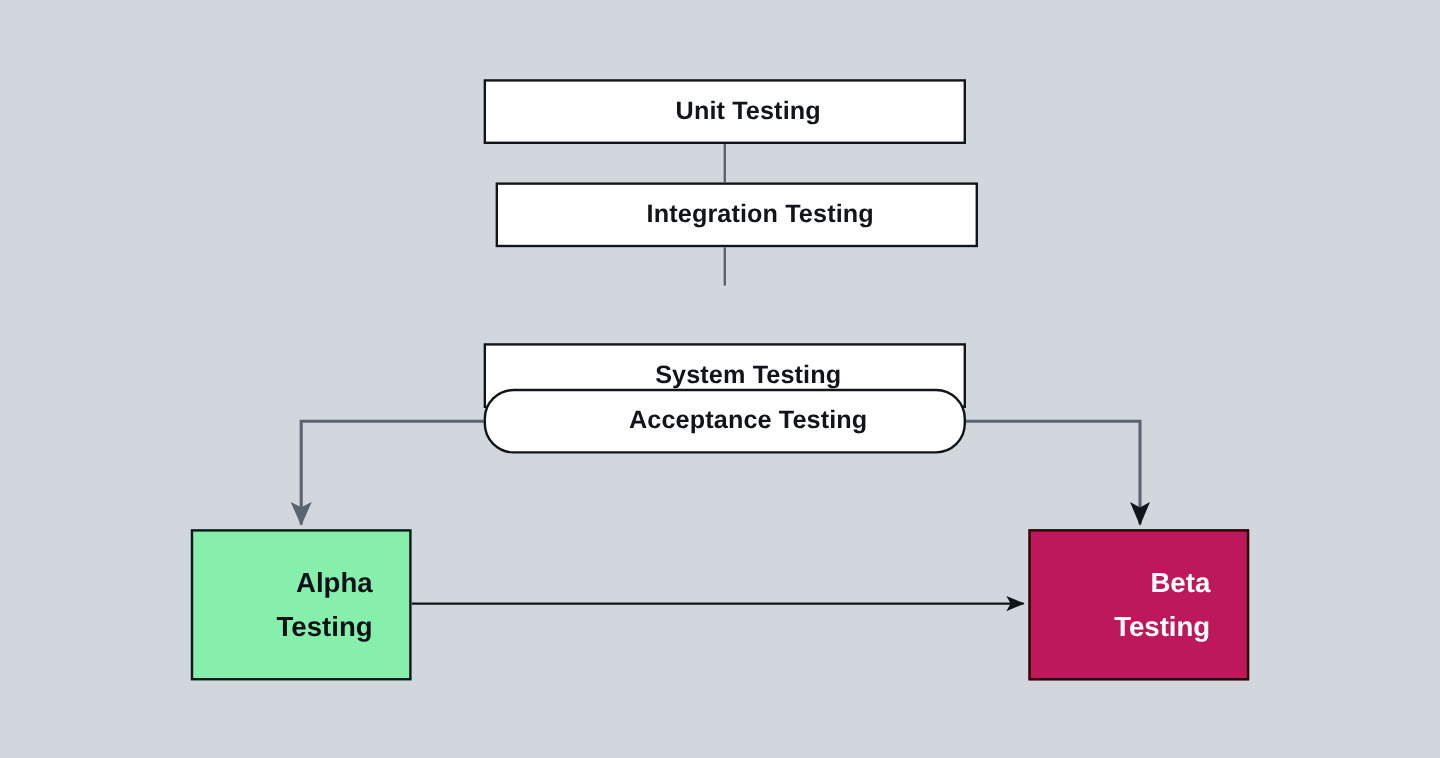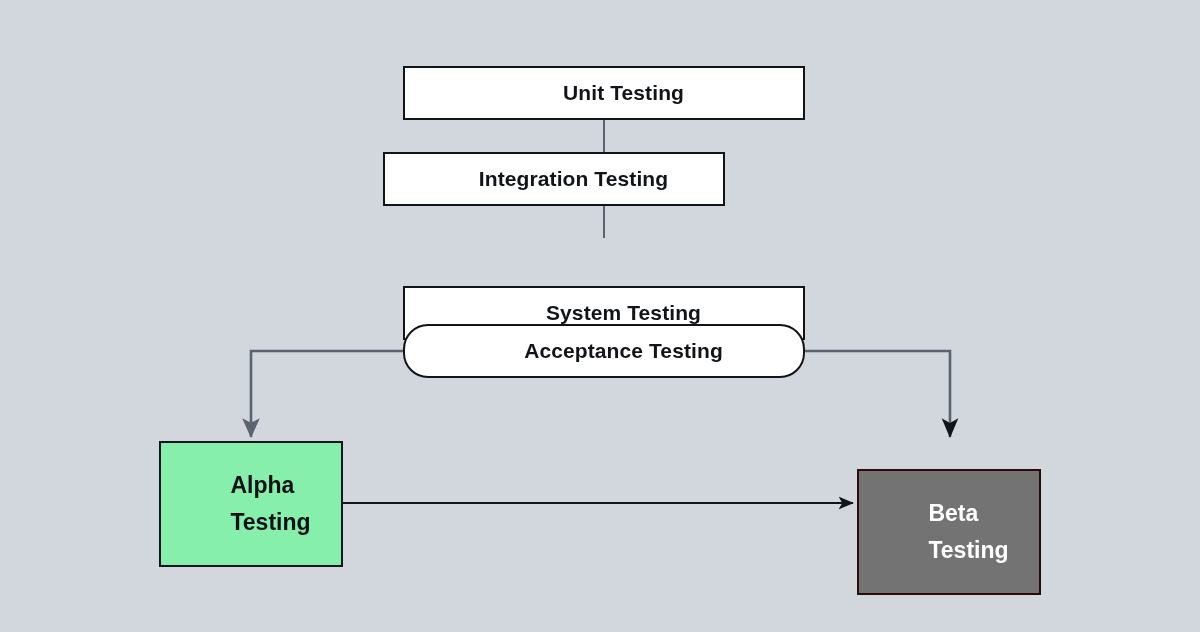--- a/index.html
+++ b/index.html
@@ -25,47 +25,46 @@
     width: 1200px;
     height: 632px;
     pointer-events: none;
   }
   .node {
     position: absolute;
     box-sizing: border-box;
     display: flex;
     align-items: center;
     justify-content: center;
-    text-align: left;
+    text-align: right;
     padding-left: 39px;
   }
   .stage-box {
     background: #ffffff;
     border: 2px solid #111418;
     color: #111418;
     font-size: 21px;
     font-weight: bold;
     letter-spacing: 0.1px;
   }
   .alpha-box {
     background: #86efac;
     border: 2px solid #10161f;
     color: #0d1117;
     font-size: 23px;
     font-weight: bold;
     line-height: 1.62;
   }
   .beta-box {
-    background: #737373;
+    background: #be185d;
     border: 2px solid #2b0b07;
     color: #ffffff;
     font-size: 23px;
     font-weight: bold;
     line-height: 1.62;
-    margin-top: 28px;
   }
   .node-label {
     display: block;
     white-space: pre-line;
   }
 </style>
 </head>
 <body>
 
 <div id="canvas">
@@ -90,21 +89,21 @@
 
     <path d="M805,351 L950,351 L950,437" fill="none" stroke="#5a6471" stroke-width="2.6" marker-end="url(#arrow-dark)"></path>
 
     <line x1="343" y1="503" x2="853" y2="503" stroke="#111418" stroke-width="2" marker-end="url(#arrow-dark)"></line>
   </svg>
 
   <div class="node stage-box" style="left:403px; top:66px; width:402px; height:54px;">
     <span class="node-label">Unit Testing</span>
   </div>
 
-  <div class="node stage-box" style="left:383px; top:152px; width:342px; height:54px;">
+  <div class="node stage-box" style="left:413px; top:152px; width:402px; height:54px;">
     <span class="node-label">Integration Testing</span>
   </div>
 
   <div class="node stage-box" style="left:403px; top:238px; width:402px; height:54px;margin-top:48px;">
     <span class="node-label">System Testing</span>
   </div>
 
   <div class="node stage-box" style="left:403px; top:324px; width:402px; height:54px;border-radius:25px;">
     <span class="node-label">Acceptance Testing</span>
   </div>

